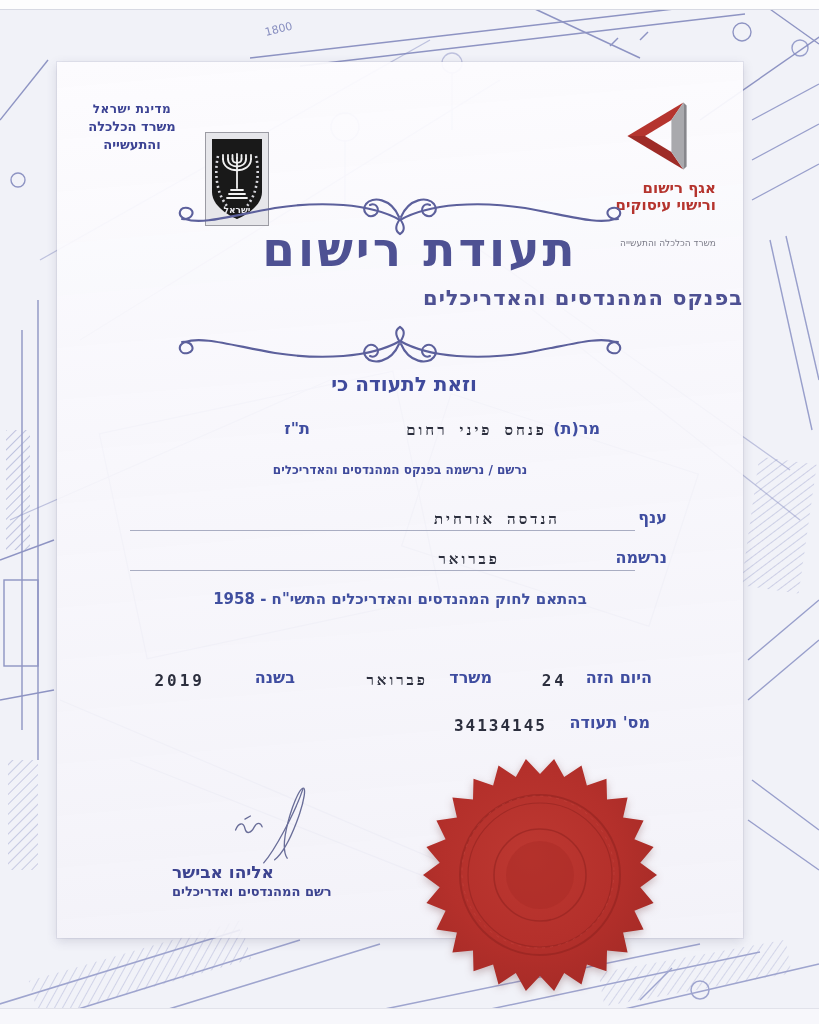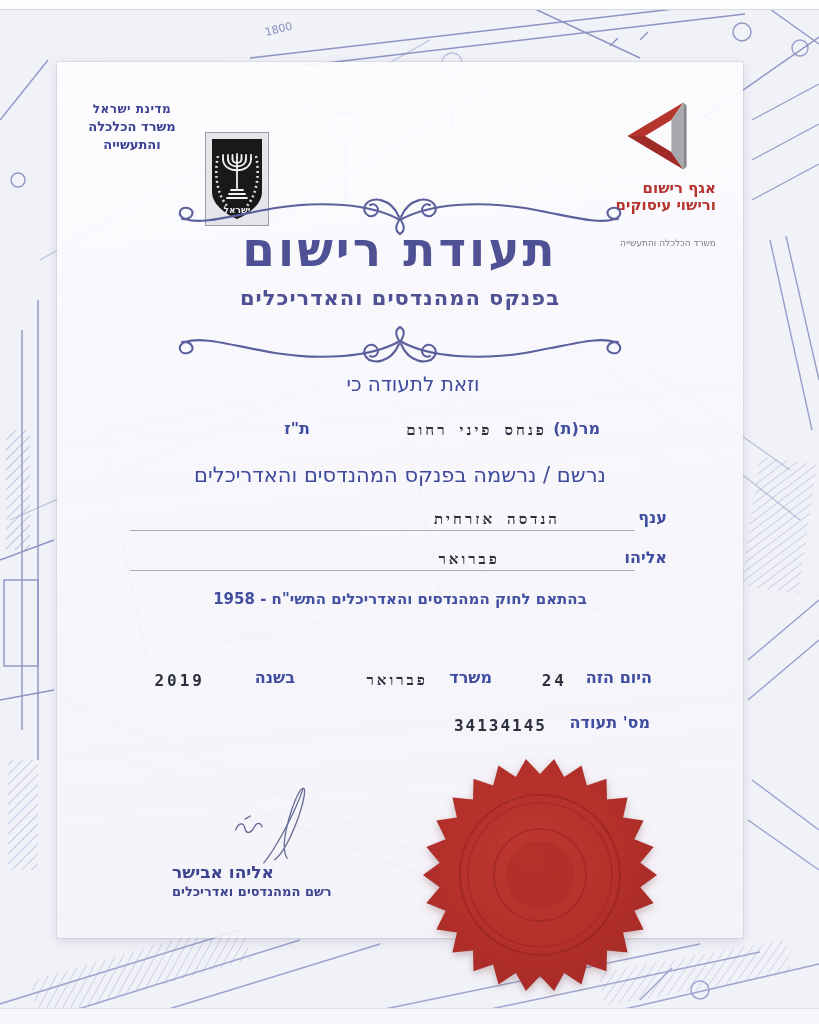--- a/index.html
+++ b/index.html
@@ -23,35 +23,35 @@
   .emblem-box{position:absolute;left:148px;top:39px;margin-top:31px;}
   .division-block{position:absolute;left:541px;top:30px;width:118px;text-align:right;}
   .division-l{color:#b5342e;font-weight:bold;font-size:15px;line-height:1.15;}
   .division-sub{color:#7b7b88;font-size:9px;margin-top:23px;}
 
   
   .flourish{position:absolute;left:113px;width:460px;height:46px;}
   .flourish.top{top:128px;}
   .flourish.bottom{top:263px;transform:scaleY(-1);}
   .cert-title{position:absolute;left:0;top:160px;width:100%;text-align:center;
-        color:#4e5193;font-size:47px;font-weight:bold;letter-spacing:3px;}
-  .cert-subtitle{position:absolute;left:0;top:224px;width:100%;text-align:center;
+        color:#4e5193;font-size:47px;font-weight:bold;letter-spacing:3px;padding-left:20px;}
+  .cert-subtitle{position:absolute;left:0;top:224px;width:100%;text-align:right;
         color:#4e5193;font-size:21px;font-weight:bold;letter-spacing:1px;}
-  .certify-heading{position:absolute;left:13px;top:310px;width:100%;text-align:center;
-        color:#3f4a9c;font-size:20px;font-weight:normal;}
+  .certify-heading{position:absolute;left:4px;top:310px;width:100%;text-align:center;
+        color:#3f4a9c;font-size:20px;font-weight:bold;}
 
   .lbl{color:#3f4da0;font-weight:bold;font-size:16px;}
   .val{font-family:"DejaVu Sans Mono",monospace;font-weight:bold;color:#2c2f3e;font-size:15px;letter-spacing:3px;}
 
   .name-row{position:absolute;top:357px;left:0;width:100%;height:26px;}
   .honorific{position:absolute;right:143px;top:0;}
   .reg-name{position:absolute;right:196px;top:2px;}
   .id-label{position:absolute;right:433px;top:0;}
   .registered-line{position:absolute;left:0;top:401px;width:100%;text-align:center;
-        color:#3f4a9c;font-size:21px;font-weight:normal;}
+        color:#3f4a9c;font-size:12px;font-weight:bold;}
 
   .field-row{position:absolute;left:0;width:100%;height:26px;}
   .field-row.branch{top:446px;}
   .field-row.section{top:486px;}
   .field-label{position:absolute;right:76px;top:0;}
   .field-line{position:absolute;left:73px;right:108px;top:22px;border-bottom:1px solid #a9adc2;}
   .field-value{position:absolute;top:2px;}
   .branch .field-value{right:183px;}
   .section .field-value{right:243px;}
 
@@ -246,21 +246,21 @@
     </div>
     <div class="registered-line">נרשם / נרשמה בפנקס המהנדסים והאדריכלים</div>
 
     <div class="field-row branch">
       <span class="lbl field-label">ענף</span>
       <span class="val field-value">הנדסה אזרחית</span>
       <div class="field-line"></div>
     </div>
 
     <div class="field-row section">
-      <span class="lbl field-label">אליהו</span>
+      <span class="lbl field-label">נרשמה</span>
       <span class="val field-value">פברואר</span>
       <div class="field-line"></div>
     </div>
 
     <div class="law-line">בהתאם לחוק המהנדסים והאדריכלים התשי"ח - 1958</div>
 
     <div class="date-row">
       <span class="lbl d1">היום הזה</span>
       <span class="val d2">24</span>
       <span class="lbl d3">משרד</span>

